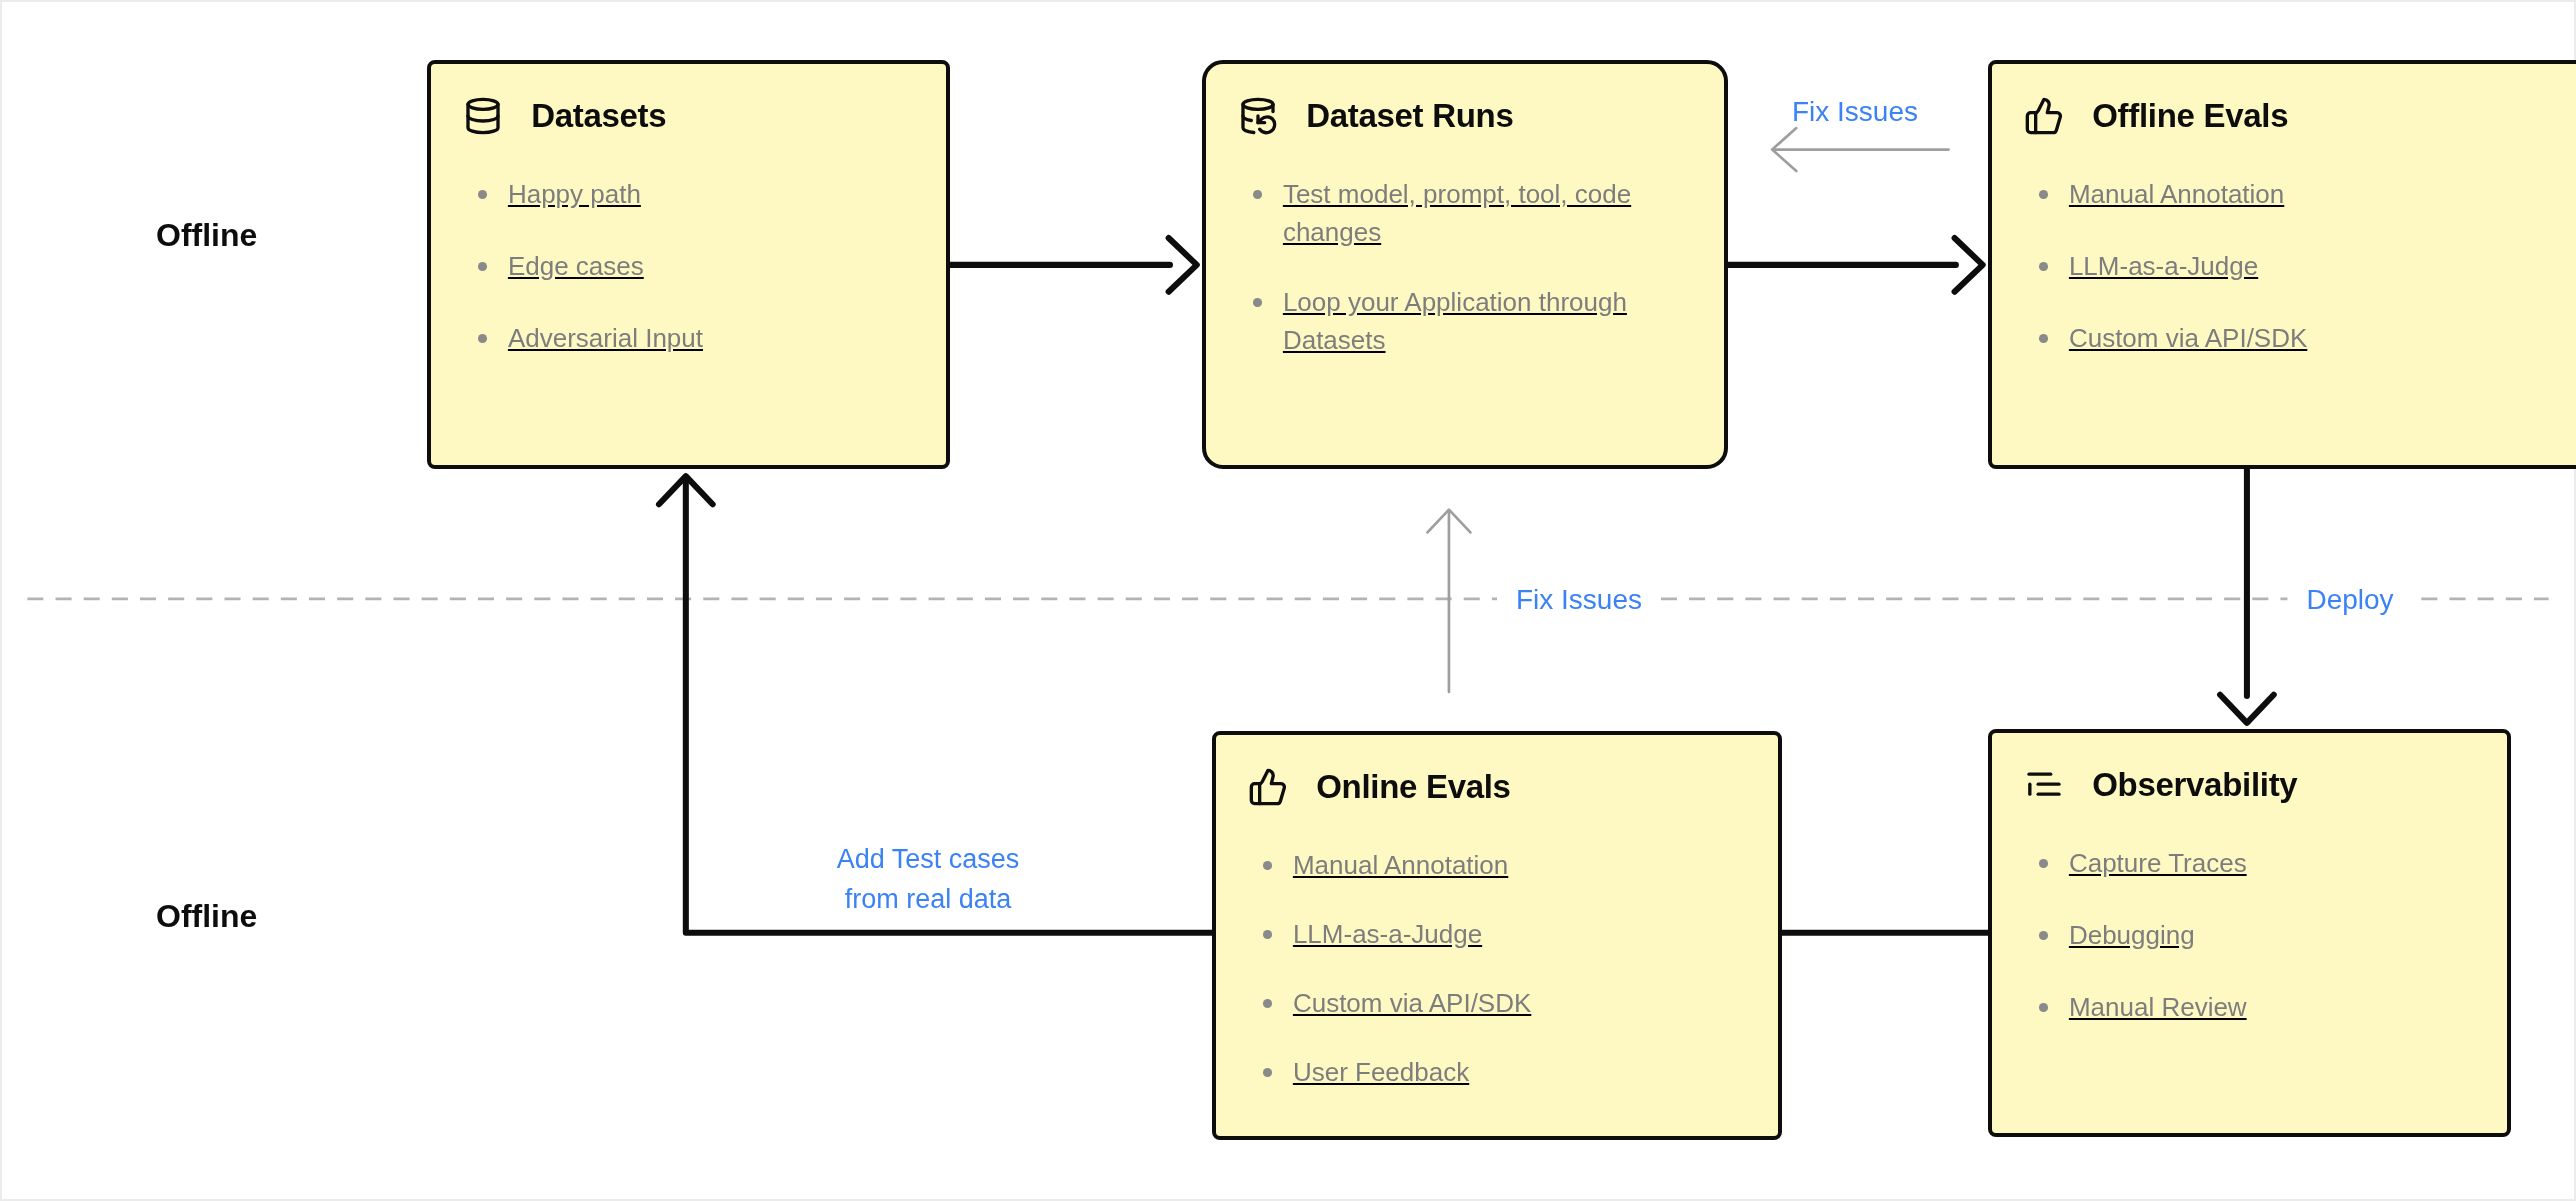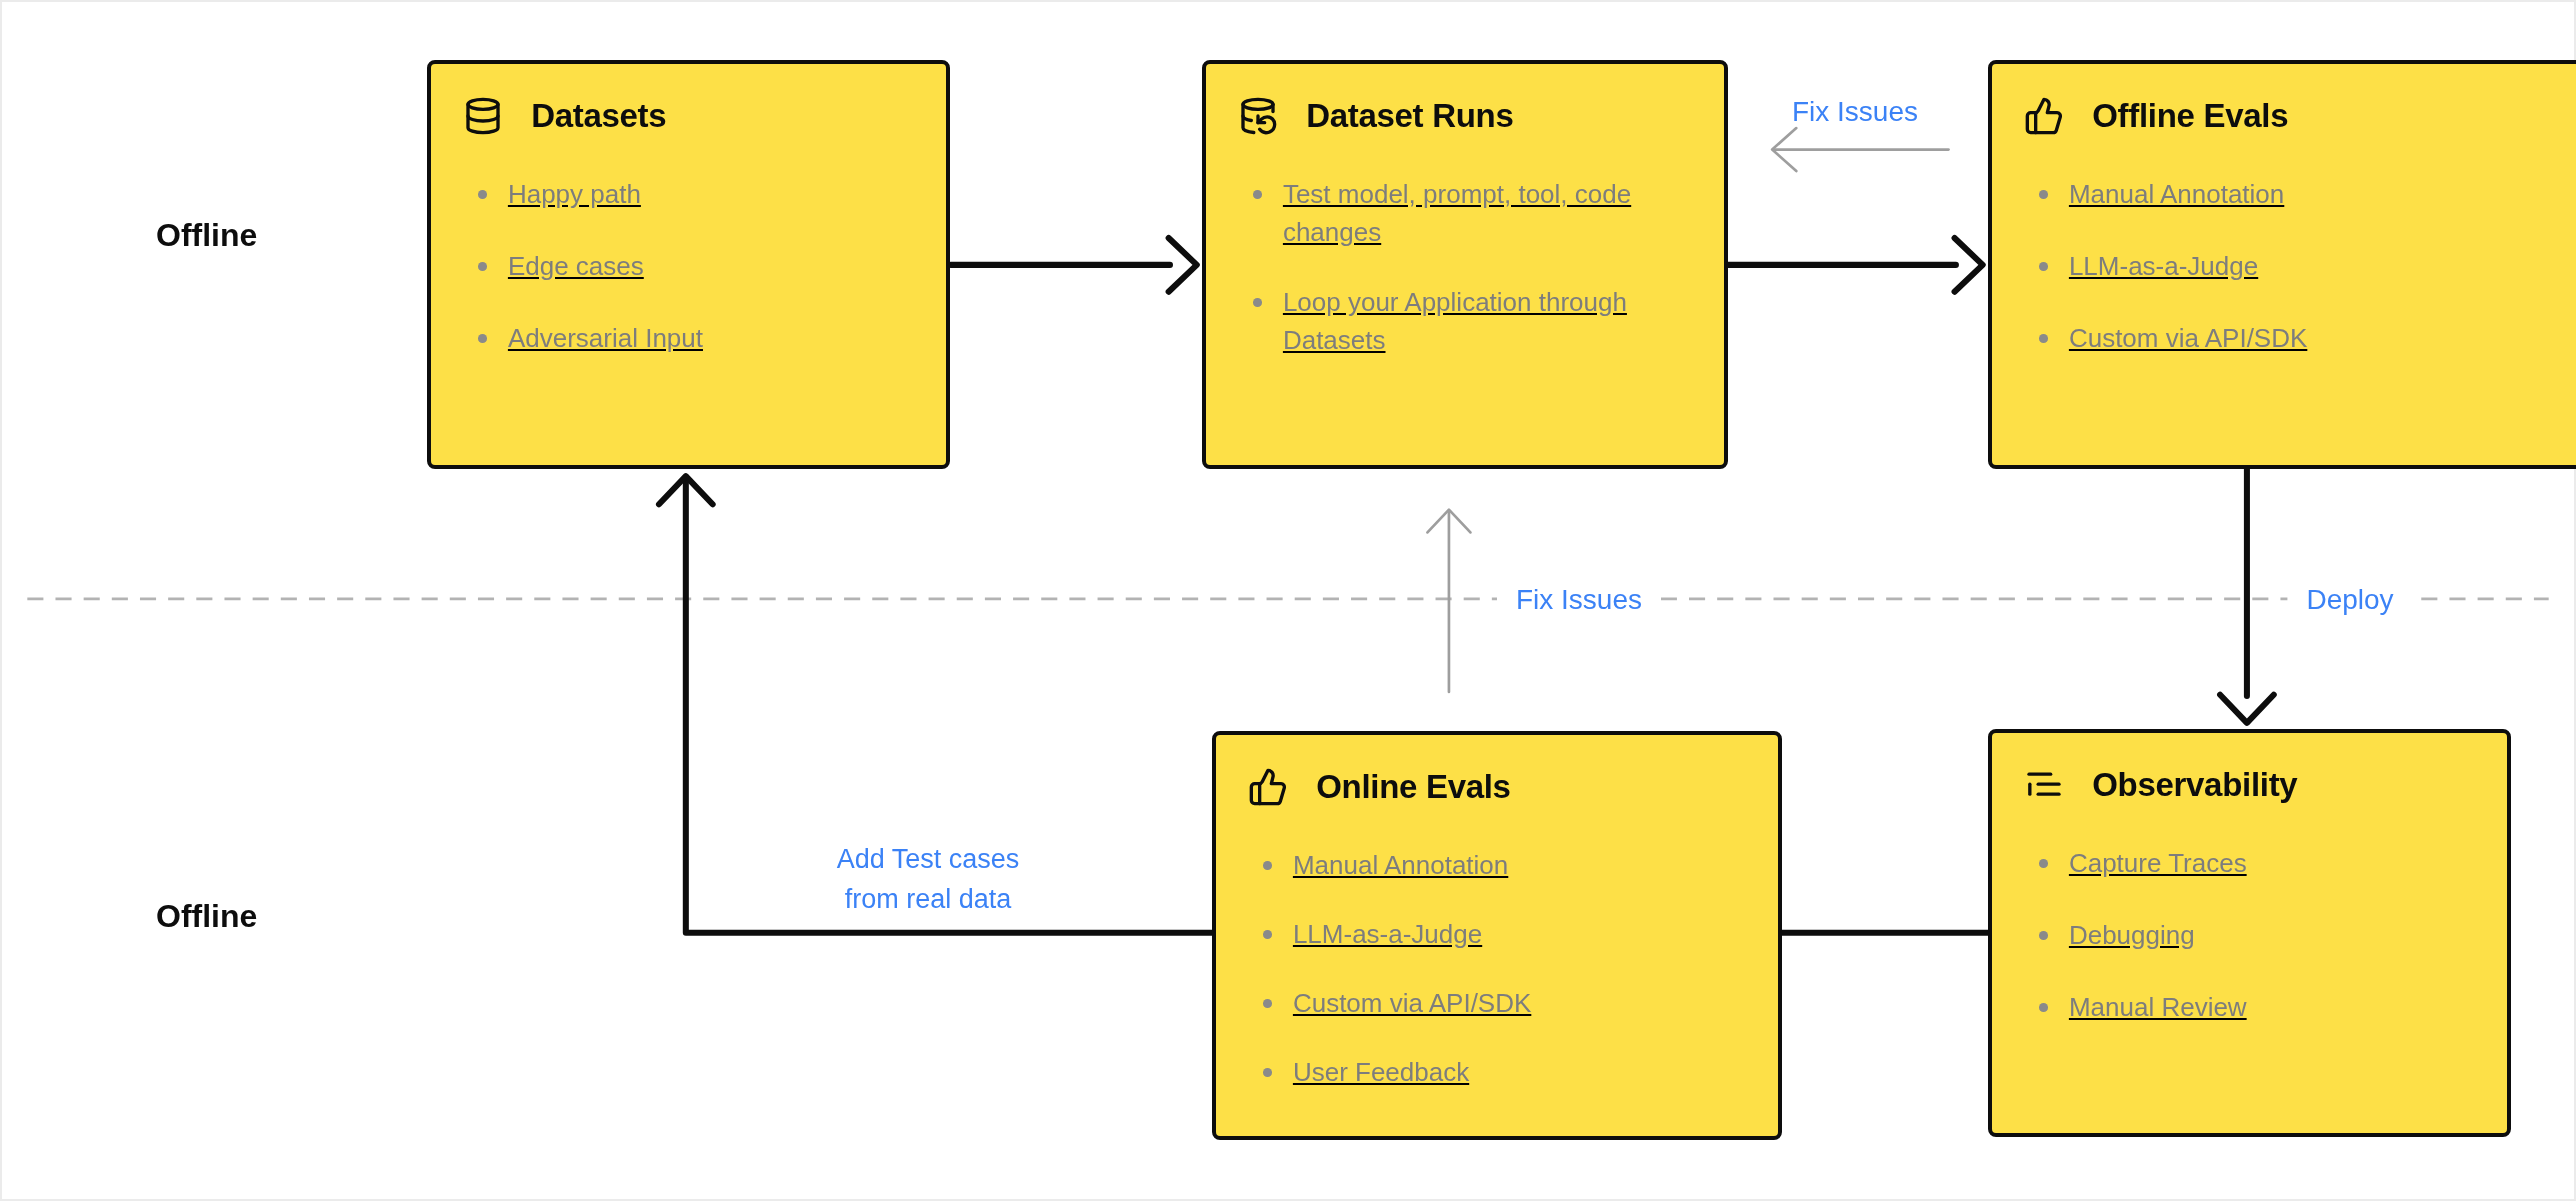--- a/index.html
+++ b/index.html
@@ -4,21 +4,21 @@
 <style>
   html,body{margin:0;padding:0;background:#fff;}
   .canvas{
     position:relative;width:2576px;height:1201px;background:#ffffff;
     font-family:"Liberation Sans",sans-serif;overflow:hidden;
     box-shadow:inset 0 0 0 2px #ebebeb;
   }
   .arrow-layer{position:absolute;left:0;top:0;z-index:1;}
   .box{
     position:absolute;z-index:2;box-sizing:border-box;
-    border:4.7px solid #0d0d0d;border-radius:8px;background:#fde047;
+    border:4.7px solid #0d0d0d;border-radius:8px;background:#fef9c3;
     padding:28px 29.5px;
   }
   .box-header{display:flex;align-items:center;gap:28px;margin:4px 0 40px 2.7px;}
   .box-icon{width:40px;height:40px;flex:0 0 auto;}
   .box-icon svg{width:40px;height:40px;stroke:#0d0d0d;fill:none;stroke-width:2;stroke-linecap:round;stroke-linejoin:round;}
   .box-title{font-size:33px;font-weight:700;color:#0d0d0d;letter-spacing:-0.3px;}
   .box ul{list-style:none;margin:0;padding:0 0 0 9.4px;text-decoration:underline;}
   .box li{
     position:relative;padding-left:38px;margin-bottom:34px;
     font-size:26px;line-height:1.46;color:#7d7d7d;max-width:402px;
@@ -91,21 +91,21 @@
       </span>
       <span class="box-title">Datasets</span>
     </div>
     <ul>
       <li>Happy path</li>
       <li>Edge cases</li>
       <li>Adversarial Input</li>
     </ul>
   </div>
 
-  <div class="box" style="left:1202px;top:60px;width:526px;height:409px;">
+  <div class="box" style="left:1202px;top:60px;width:526px;height:409px;border-radius:21px;">
     <div class="box-header">
       <span class="box-icon">
         <svg viewBox="0 0 24 24">
             <ellipse cx="12" cy="5" rx="9" ry="3"></ellipse>
             <path d="M3 12a9 3 0 0 0 5 2.69"></path>
             <path d="M21 9.3V5"></path>
             <path d="M3 5v14a9 3 0 0 0 6.47 2.88"></path>
             <path d="M12 12v4h4"></path>
             <path d="M13 20a5 5 0 0 0 9-3 4.5 4.5 0 0 0-4.5-4.5c-1.33 0-2.54.54-3.41 1.41L12 16"></path>
           </svg>

